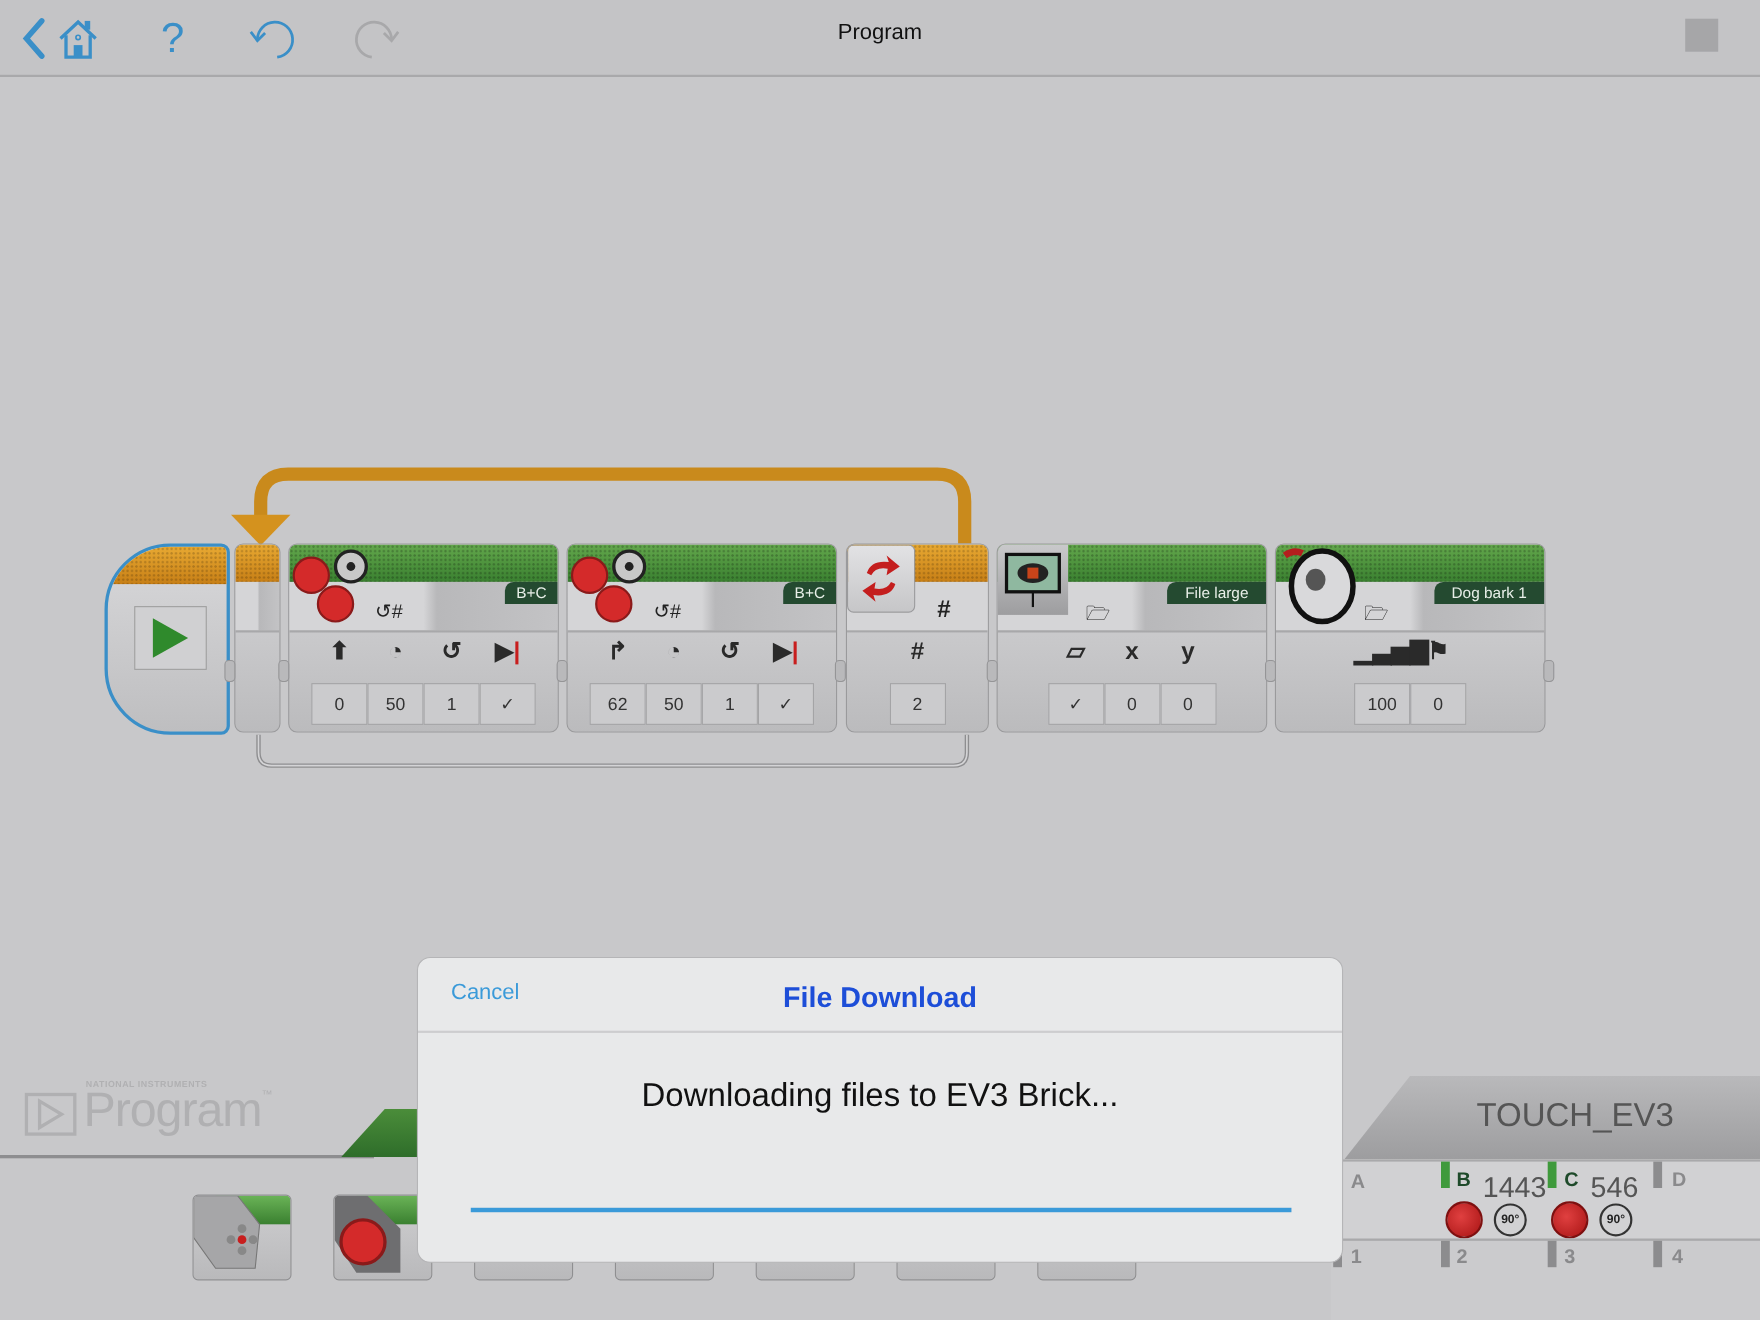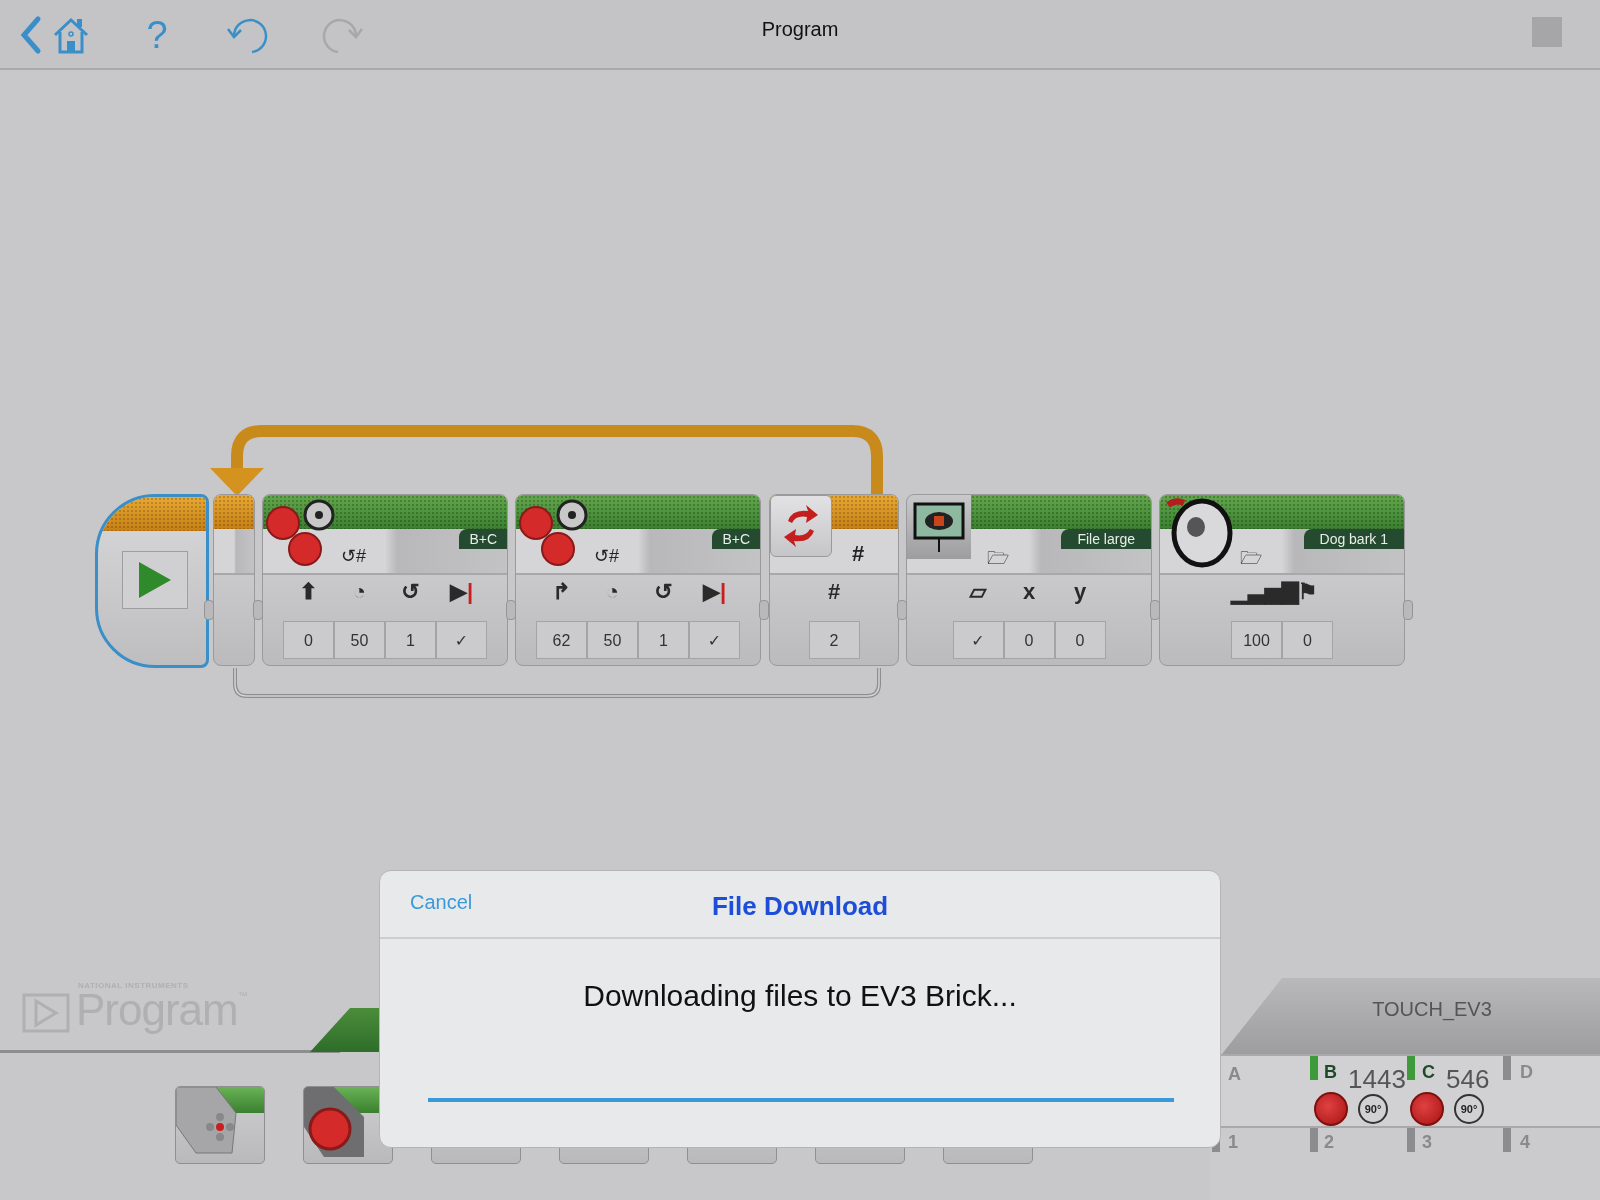--- a/index.html
+++ b/index.html
@@ -40,21 +40,21 @@
   .logo .ni { position: absolute; left: 56px; top: -4px; font-size: 8px; letter-spacing: 0.5px; font-weight: bold; }
   .logo .lv { font-size: 44px; margin-left: 6px; letter-spacing: -1px; }
   .bottom-rule { position: absolute; left: 0; top: 1050px; width: 340px; height: 3px; background: #8e8e90; }
   .green-tab { position: absolute; left: 310px; top: 1008px; width: 90px; height: 44px; background: linear-gradient(#4b8d3a,#2e6d2a); clip-path: polygon(40px 0,100% 0,100% 100%,0 100%); }
   .palette-item { position: absolute; top: 1086px; width: 90px; height: 78px; border: 1px solid #8f8f91; border-radius: 5px; background: linear-gradient(#cfcfd1,#b9b9bb); overflow: hidden; cursor: pointer; }
   .palette-item .pbar { position: absolute; left: 20px; right: 0; top: 0; height: 26px; background: linear-gradient(#6ab357,#3a8030); }
 
   
   .brick-panel { position: absolute; left: 1210px; top: 978px; width: 390px; height: 222px; }
   .brick-header { position: absolute; left: 12px; top: 0; width: 390px; height: 76px; background: linear-gradient(#b9b9bb,#9d9d9f); clip-path: polygon(60px 0,100% 0,100% 100%,0 100%); }
-  .brick-name { position: absolute; left: 100px; top: 20px; width: 220px; text-align: center; font-size: 20px; color: #555; }
+  .brick-name { position: absolute; left: 100px; top: 20px; width: 220px; text-align: center; font-size: 30px; color: #555; }
   .port-row { position: absolute; left: 0; width: 390px; height: 72px; background: #d1d1d3; border-top: 2px solid #a9a9ab; }
   .port-label { position: absolute; font-size: 18px; font-weight: bold; color: #8a8a8c; }
   .port-mark { position: absolute; width: 8px; height: 24px; background: #8c8c8e; }
   .port-mark.green { background: #3f9a3c; }
   .port-value { position: absolute; font-size: 26px; color: #555; }
   .motor-mini { position: absolute; width: 34px; height: 34px; border-radius: 50%; background: radial-gradient(circle at 40% 40%,#e04040,#a81414); border: 2px solid #7e1010; }
   .deg { position: absolute; width: 30px; height: 30px; border: 2px solid #333; border-radius: 50%; font-size: 11px; text-align: center; line-height: 26px; color: #222; font-weight: bold; }
 
   
   .dialog { position: absolute; left: 379px; top: 870px; width: 842px; height: 278px; background: #e8e9ea; border-radius: 12px; border: 1px solid #b5b5b7; }

